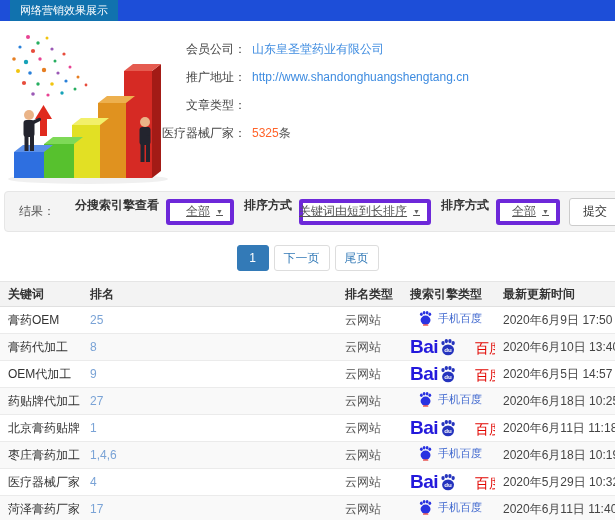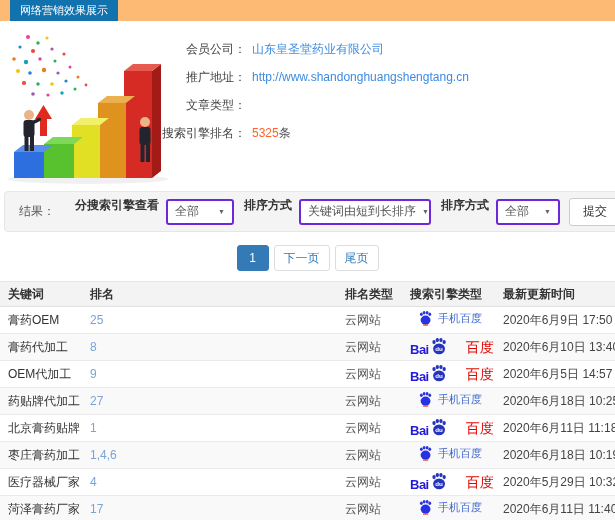--- a/index.html
+++ b/index.html
@@ -2,44 +2,44 @@
 <html><head>
 <meta charset="utf-8">
 <style>
   html,body{margin:0;padding:0;}
   body{
     width:615px;height:520px;overflow:hidden;position:relative;
     background:#fff;font-family:"Liberation Sans","DejaVu Sans",sans-serif;
     font-size:12px;color:#333;
   }
   
-  .header{position:absolute;top:0;left:0;width:615px;height:21px;background:#fdba74;}
+  .header{position:absolute;top:0;left:0;width:615px;height:21px;background:#1d4ed8;}
   .header-tab{display:inline-block;margin-left:10px;padding:0 10px;height:21px;line-height:21px;
     background:#1172ae;color:#fff;font-size:11px;}
   
   .info-section{position:absolute;top:21px;left:0;width:506px;height:168px;background:#fff;padding-left:24px;}
   .illustration{position:absolute;left:0;top:8px;}
   .info-panel{position:absolute;left:158px;top:14px;width:450px;}
   .info-row{display:flex;align-items:center;height:28px;}
   .info-label{width:88px;text-align:right;color:#444;}
   .info-value{margin-left:6px;}
   .info-value.link{color:#3d8be0;cursor:pointer;}
   .info-value.text{color:#555;}
   .hl-num{color:#ff6329;}
   .hl-suffix{color:#555;}
   
   .filter-bar{position:absolute;top:191px;left:4px;width:618px;height:41px;
     background:#f4f4f4;border:1px solid #e6e6e6;border-radius:4px;
     display:flex;align-items:center;box-sizing:border-box;}
   .result-label{margin-left:14px;color:#555;}
   .controls{margin-left:auto;display:flex;align-items:center;}
   .flabel{font-weight:bold;color:#333;margin:0 7px 12px 10px;white-space:nowrap;}
-  .select{background:#fff;border:2px solid #6d28d9;border-radius:3px;height:26px;
-    display:flex;align-items:center;justify-content:space-between;
-    padding:0 7px;color:#555;cursor:pointer;box-sizing:border-box;white-space:nowrap;}
+  .select{background:#fff;border:4px solid #6d28d9;border-radius:3px;height:26px;
+    display:flex;align-items:center;justify-content:flex-end;
+    padding:0 7px;color:#555;cursor:pointer;box-sizing:border-box;white-space:nowrap;text-decoration:underline;}
   .sel-engine{width:68px;}
   .sel-sort{width:132px;}
   .sel-article{width:64px;}
   .caret{font-size:7px;color:#666;margin-left:6px;}
   .submit{margin-left:9px;width:52px;height:28px;background:#fff;border:1px solid #ccc;
     border-radius:3px;font-size:12px;color:#333;cursor:pointer;
     font-family:"Liberation Sans","DejaVu Sans",sans-serif;}
   
   .pagination{position:absolute;top:245px;left:0;width:615px;height:26px;
     display:flex;justify-content:center;align-items:center;gap:5px;}
@@ -57,21 +57,21 @@
   tbody td{height:26px;padding:0 0 0 8px;border-top:1px solid #ebebeb;
     font-size:12px;color:#333;overflow:hidden;white-space:nowrap;}
   tbody tr:first-child td{border-top:none;}
   tbody tr:nth-child(even){background:#f9f9f9;}
   td.rank{color:#7aa3d6;cursor:pointer;}
   td.rtype{color:#555;}
   td.time{color:#444;}
   .engine-mobile{display:inline-flex;align-items:center;margin-left:8px;}
   .engine-mobile .mb-label{color:#4169cf;font-size:11px;margin-left:5px;}
   .engine-baidu{display:inline-flex;align-items:flex-end;}
-  .engine-baidu .bai{color:#2319dc;font-weight:bold;font-size:13px;letter-spacing:-0.5px;}
+  .engine-baidu .bai{color:#2319dc;font-weight:bold;font-size:19px;letter-spacing:-0.5px;}
   .engine-baidu .du-cn{color:#e10601;font-weight:normal;font-size:14px;margin-left:18px;}
   .engine-baidu svg{margin:0 0 1px 1px;}
 </style>
 </head>
 <body>
 
 <div class="header">
   <div class="header-tab">网络营销效果展示</div>
 </div>
 
@@ -163,21 +163,21 @@
   <div class="info-row">
     <span class="info-label">推广地址：</span>
     <span class="info-value link">http://www.shandonghuangshengtang.cn</span>
   </div>
 
   <div class="info-row">
     <span class="info-label">文章类型：</span>
   </div>
 
   <div class="info-row">
-    <span class="info-label">搜索引擎排名：</span>
+    <span class="info-label">医疗器械厂家：</span>
     <span class="info-value"><span class="hl-num">5325</span><span class="hl-suffix">条</span></span>
   </div>
 </div>
 </div>
 
 <div class="filter-bar">
   <span class="result-label">结果：</span>
   <div class="controls">
     <span class="flabel">分搜索引擎查看</span>
     <div class="select sel-engine">

